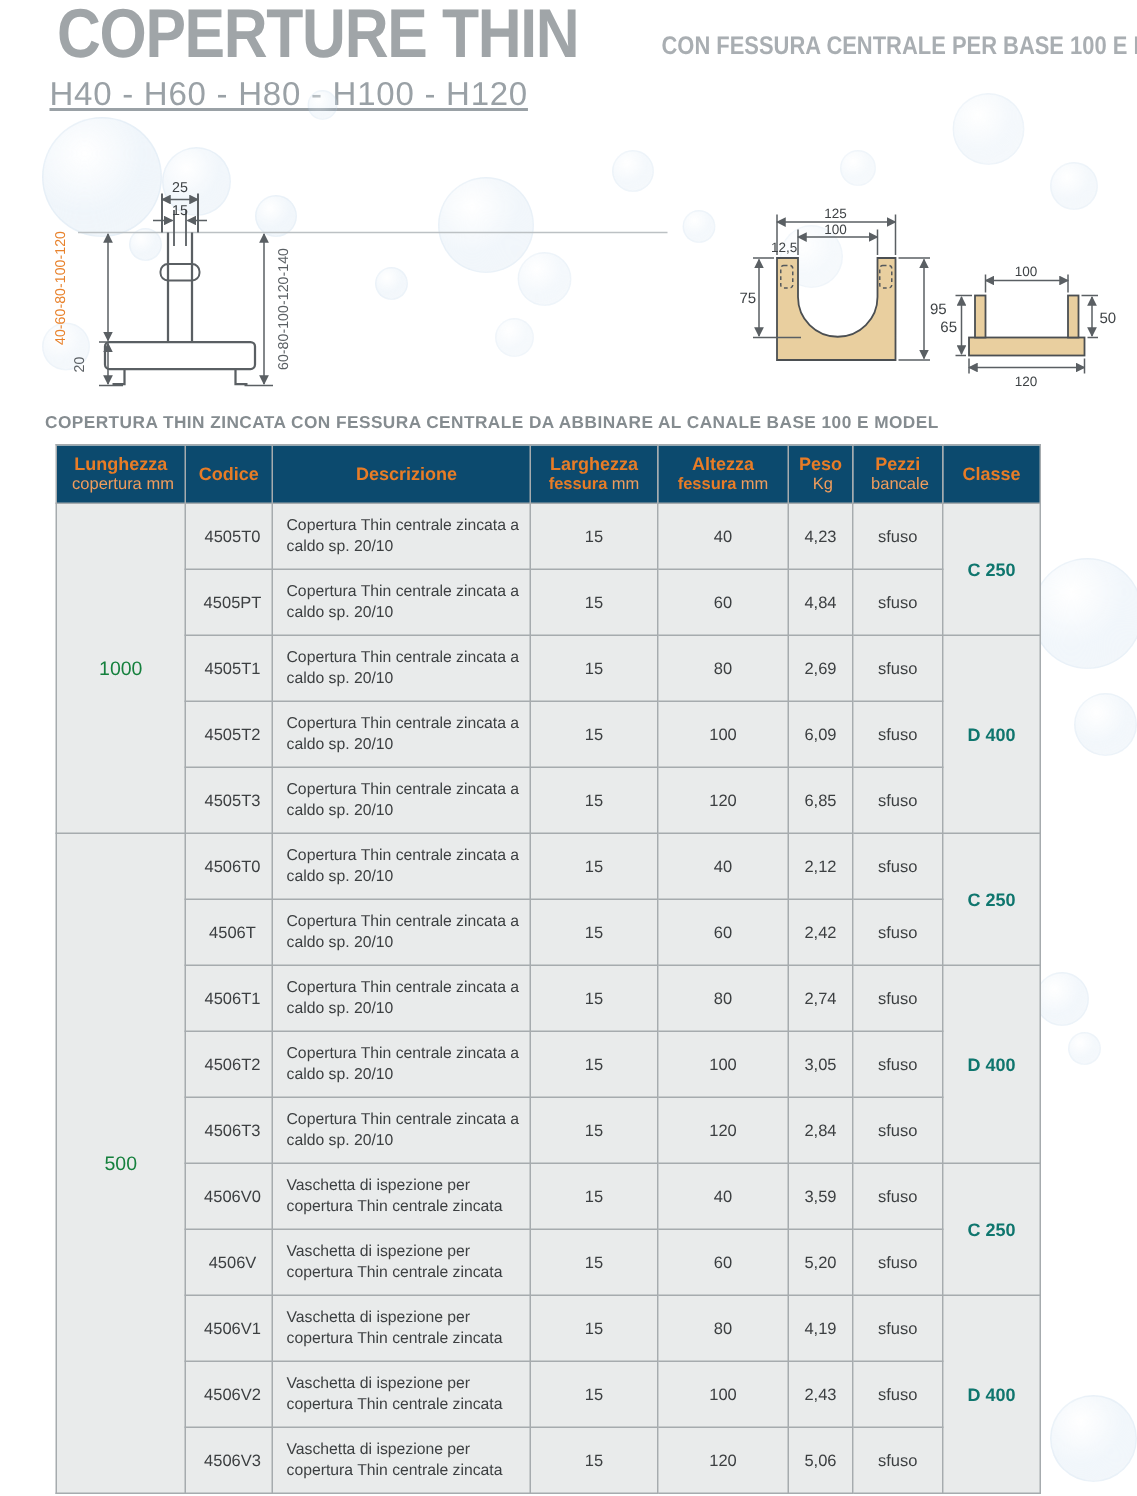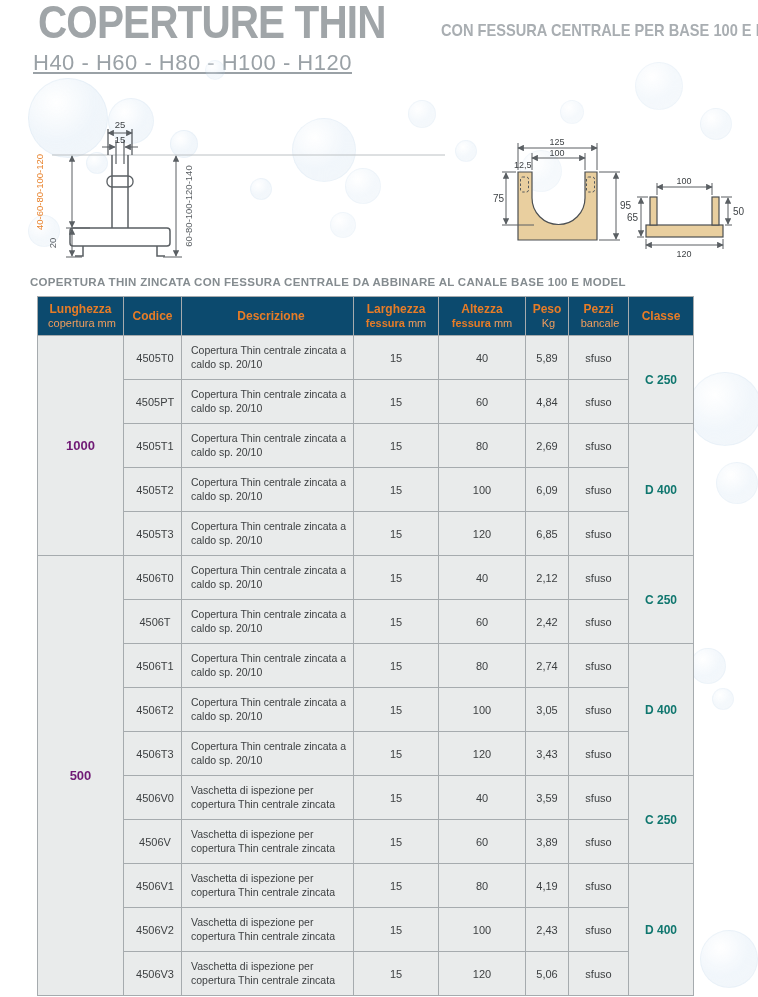--- a/index.html
+++ b/index.html
@@ -54,21 +54,21 @@
   .th2 .strong { font-weight:bold; color:#e87c26; }
   .th2 .light  { font-weight:normal; color:#f09d5d; margin-left:3px; }
 
   tbody tr { height:44px; }
   tbody td {
     background:#e9ebeb; font-size:11px; color:#3c3f41;
     text-align:center; vertical-align:middle; padding:2px 4px;
   }
   td.codice { text-align:center; padding-left:9px; }
   td.desc   { text-align:left; padding-left:9px; padding-right:6px; line-height:1.3; font-size:10.5px; }
-  td.group-cell  { font-weight:bold; font-size:13px; color:#701a75; }
+  td.group-cell  { font-weight:normal; font-size:13px; color:#15803d; }
   td.classe-cell { font-weight:bold; font-size:12px; color:#0f766e; }
 </style>
 </head>
 <body>
 
 <div>
   <div class="bubble" style="left:28px;top:78px;width:78px;height:78px;opacity:.55"></div>
   <div class="bubble" style="left:108px;top:98px;width:44px;height:44px;opacity:.5"></div>
   <div class="bubble" style="left:170px;top:130px;width:26px;height:26px;opacity:.5"></div>
   <div class="bubble" style="left:86px;top:152px;width:20px;height:20px;opacity:.45"></div>
@@ -245,21 +245,21 @@
       </th>
     </tr>
   </thead>
   <tbody>
     <tr>
       <td class="group-cell" rowspan="5">1000</td>
       <td class="codice">4505T0</td>
       <td class="desc">Copertura Thin centrale zincata a caldo sp. 20/10</td>
       <td>15</td>
       <td>40</td>
-      <td>5,89</td>
+      <td>4,23</td>
       <td>sfuso</td>
       <td class="classe-cell" rowspan="2">C 250</td>
     </tr>
     <tr>
       <td class="codice">4505PT</td>
       <td class="desc">Copertura Thin centrale zincata a caldo sp. 20/10</td>
       <td>15</td>
       <td>60</td>
       <td>4,84</td>
       <td>sfuso</td>
@@ -322,38 +322,38 @@
       <td>15</td>
       <td>100</td>
       <td>3,05</td>
       <td>sfuso</td>
     </tr>
     <tr>
       <td class="codice">4506T3</td>
       <td class="desc">Copertura Thin centrale zincata a caldo sp. 20/10</td>
       <td>15</td>
       <td>120</td>
-      <td>3,43</td>
+      <td>2,84</td>
       <td>sfuso</td>
     </tr>
     <tr>
       <td class="codice">4506V0</td>
       <td class="desc">Vaschetta di ispezione per copertura Thin centrale zincata</td>
       <td>15</td>
       <td>40</td>
       <td>3,59</td>
       <td>sfuso</td>
       <td class="classe-cell" rowspan="2">C 250</td>
     </tr>
     <tr>
       <td class="codice">4506V</td>
       <td class="desc">Vaschetta di ispezione per copertura Thin centrale zincata</td>
       <td>15</td>
       <td>60</td>
-      <td>3,89</td>
+      <td>5,20</td>
       <td>sfuso</td>
     </tr>
     <tr>
       <td class="codice">4506V1</td>
       <td class="desc">Vaschetta di ispezione per copertura Thin centrale zincata</td>
       <td>15</td>
       <td>80</td>
       <td>4,19</td>
       <td>sfuso</td>
       <td class="classe-cell" rowspan="3">D 400</td>

